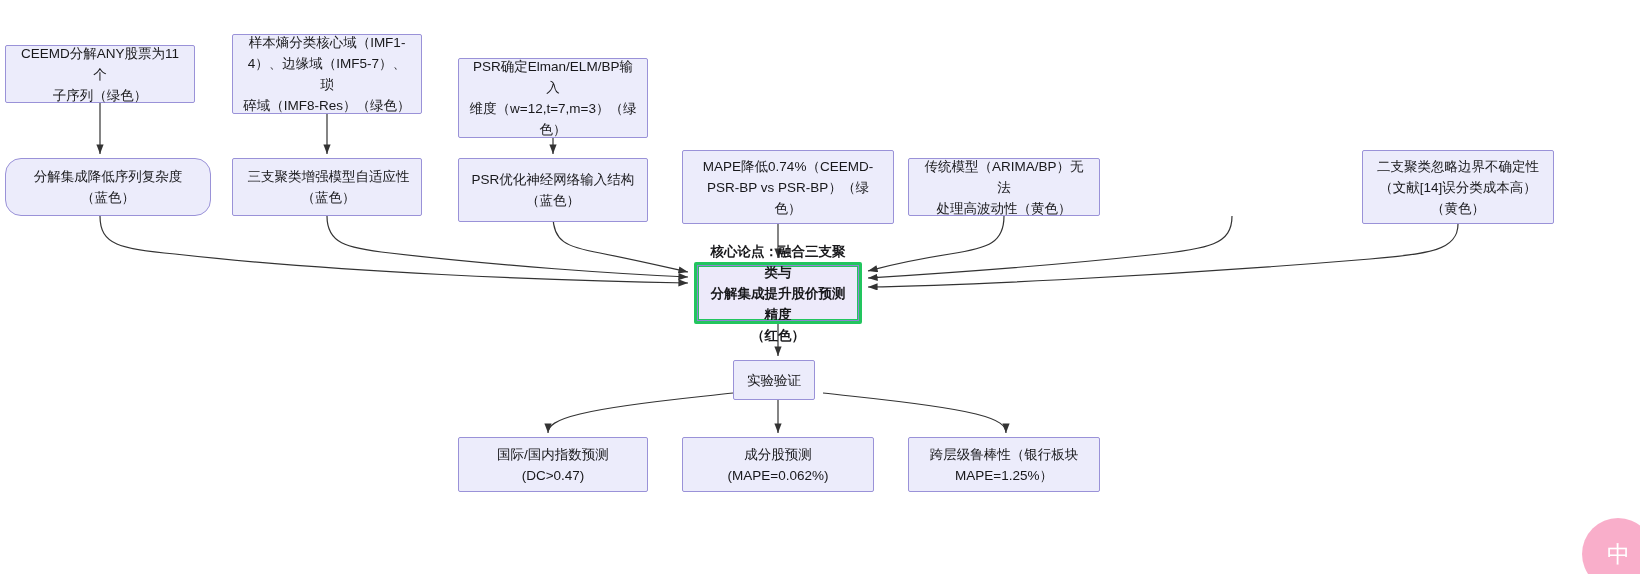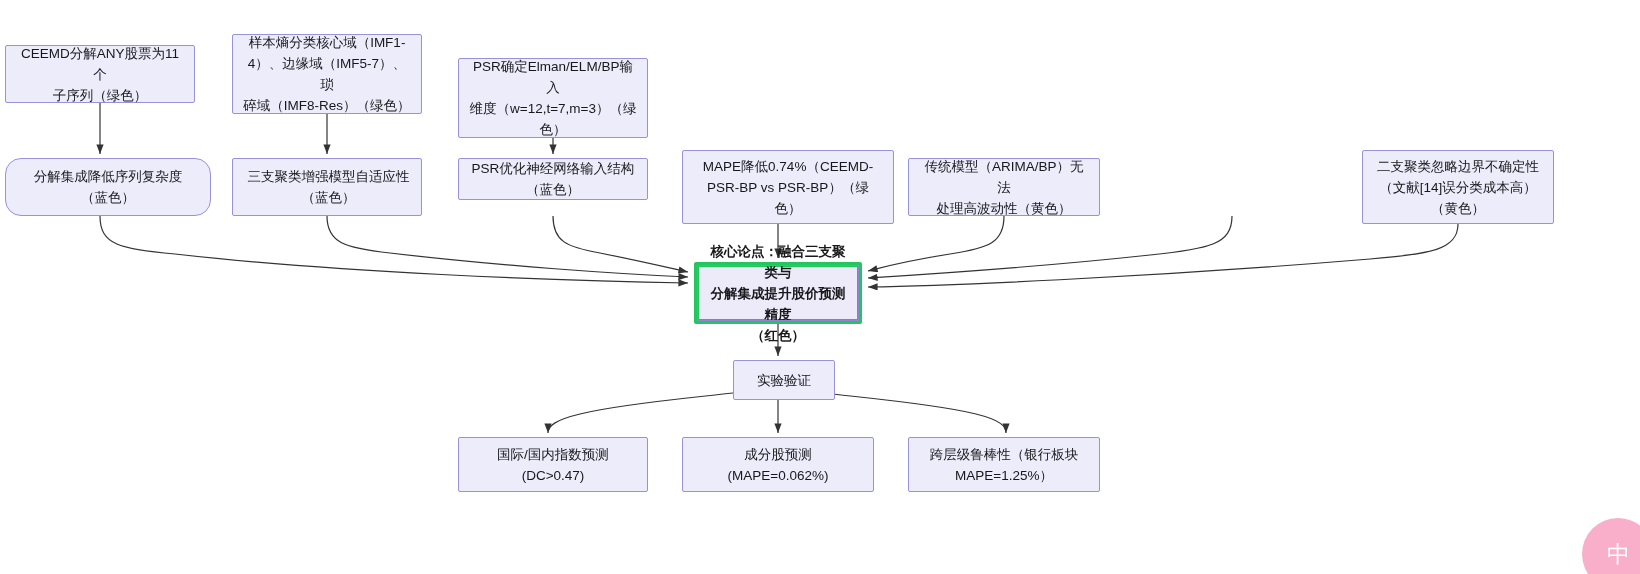--- a/index.html
+++ b/index.html
@@ -127,21 +127,21 @@
   <div class="node" style="left:5px;top:158px;width:206px;height:58px;border-radius:16px;">
     <span class="node-label">分解集成降低序列复杂度
 （蓝色）</span>
   </div>
 
   <div class="node" style="left:232px;top:158px;width:190px;height:58px;padding-left:12px;">
     <span class="node-label">三支聚类增强模型自适应性
 （蓝色）</span>
   </div>
 
-  <div class="node" style="left:458px;top:158px;width:190px;height:42px;">
+  <div class="node" style="left:458px;top:158px;width:190px;height:64px;">
     <span class="node-label">PSR优化神经网络输入结构
 （蓝色）</span>
   </div>
 
   <div class="node" style="left:682px;top:150px;width:212px;height:74px;">
     <span class="node-label">MAPE降低0.74%（CEEMD-
 PSR-BP vs PSR-BP）（绿
 色）</span>
   </div>
 
@@ -156,21 +156,21 @@
 （文献[14]误分类成本高）
 （黄色）</span>
   </div>
 
   <div class="node core" style="left:694px;top:262px;width:168px;height:62px;">
     <span class="node-label">核心论点：融合三支聚类与
 分解集成提升股价预测精度
 （红色）</span>
   </div>
 
-  <div class="node" style="left:733px;top:360px;width:102px;height:40px;">
+  <div class="node" style="left:733px;top:360px;width:82px;height:40px;">
     <span class="node-label">实验验证</span>
   </div>
 
   <div class="node" style="left:458px;top:437px;width:190px;height:55px;">
     <span class="node-label">国际/国内指数预测
 (DC&gt;0.47)</span>
   </div>
 
   <div class="node" style="left:682px;top:437px;width:192px;height:55px;">
     <span class="node-label">成分股预测

